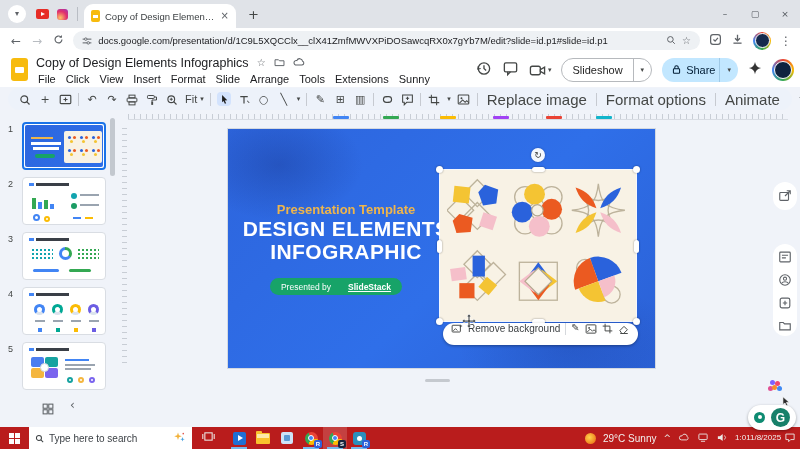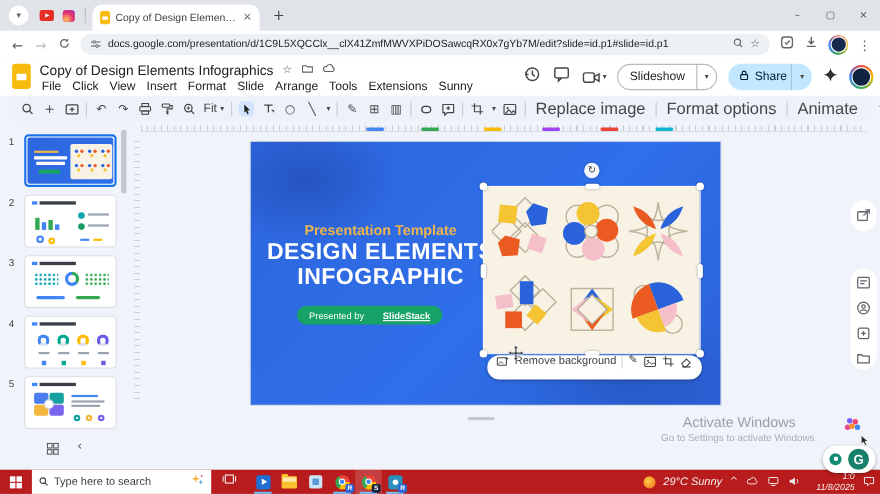--- a/index.html
+++ b/index.html
@@ -168,25 +168,25 @@
   .app-badge.dark{background:#17223d;}
   .movies{width:13px;height:13px;background:#1f6fd4;border-radius:2px;position:relative;}
   .movies::after{content:"";position:absolute;left:5px;top:3.5px;border-left:5px solid #fff;border-top:3px solid transparent;border-bottom:3px solid transparent;}
   .explorer{width:14px;height:11px;background:#f9c22d;border-radius:1px;position:relative;}
   .explorer::before{content:"";position:absolute;left:0;top:-2px;width:6px;height:3px;background:#f9c22d;border-radius:1px 1px 0 0;}
   .explorer::after{content:"";position:absolute;left:1px;top:1px;right:1px;height:4px;background:#fde9a8;}
   .photosapp{width:12px;height:12px;background:#cfe3f7;border-radius:2px;position:relative;}
   .photosapp::after{content:"";position:absolute;inset:3px;background:#5b9bd5;border-radius:1px;}
   .recapp{width:13px;height:13px;background:#2a8fbd;border-radius:3px;position:relative;}
   .recapp::after{content:"";position:absolute;inset:4px;background:#fff;border-radius:50%;}
-  .tb-right{margin-left:auto;display:flex;align-items:center;gap:7px;margin-right:4px;font-style:italic;}
+  .tb-right{margin-left:auto;display:flex;align-items:center;gap:7px;margin-right:4px;}
   .sun{width:11px;height:11px;border-radius:50%;background:radial-gradient(circle at 40% 40%,#ffd34d,#ef7d1d 75%);}
   .weather-txt{font-size:10px;color:#f2f0ee;}
   .tray-ic{color:#e8e6e3;font-size:9px;}
-  .clock{display:flex;flex-direction:column;align-items:flex-end;font-size:8px;line-height:1.25;color:#f2f0ee;width:42px;}
+  .clock{display:flex;flex-direction:row;align-items:flex-end;font-size:8px;line-height:1.25;color:#f2f0ee;width:42px;}
 </style>
 </head>
 <body>
 
 <div id="app">
 
   <div class="tabstrip">
     <div class="tab-menu-btn ic">▾</div>
     <div class="pin-yt"></div>
     <div class="pin-ig"></div>
@@ -589,24 +589,20 @@
   <div class="notes-dash"></div>
 
   <span class="grid-btn"><svg width="12" height="12" viewBox="0 0 16 16">
         <rect x="1.5" y="1.5" width="5.5" height="5.5" fill="none" stroke="#5f6368" stroke-width="1.4"></rect>
         <rect x="9" y="1.5" width="5.5" height="5.5" fill="none" stroke="#5f6368" stroke-width="1.4"></rect>
         <rect x="1.5" y="9" width="5.5" height="5.5" fill="none" stroke="#5f6368" stroke-width="1.4"></rect>
         <rect x="9" y="9" width="5.5" height="5.5" fill="none" stroke="#5f6368" stroke-width="1.4"></rect>
       </svg></span>
   <span class="fs-collapse ic">‹</span>
 
-  <div class="watermark">
-    <div class="wm1">Activate Windows</div>
-    <div class="wm2">Go to Settings to activate Windows.</div>
-  </div>
 
   <div class="side-bg1"></div>
   <div class="side-bg2"></div>
   <span class="side-ic" style="top:189px"><svg width="14" height="14" viewBox="0 0 16 16">
         <rect x="2" y="4" width="10" height="9" rx="1" fill="none" stroke="#5f6368" stroke-width="1.3"></rect>
         <path d="M8 8l6-6M10 2h4v4" fill="none" stroke="#5f6368" stroke-width="1.3"></path>
       </svg></span>
   <span class="side-ic" style="top:250px"><svg width="14" height="14" viewBox="0 0 16 16">
         <rect x="2" y="2.5" width="12" height="11" rx="1" fill="none" stroke="#5f6368" stroke-width="1.3"></rect>
         <path d="M4.5 6h7M4.5 9h4.5" stroke="#5f6368" stroke-width="1.3"></path>

